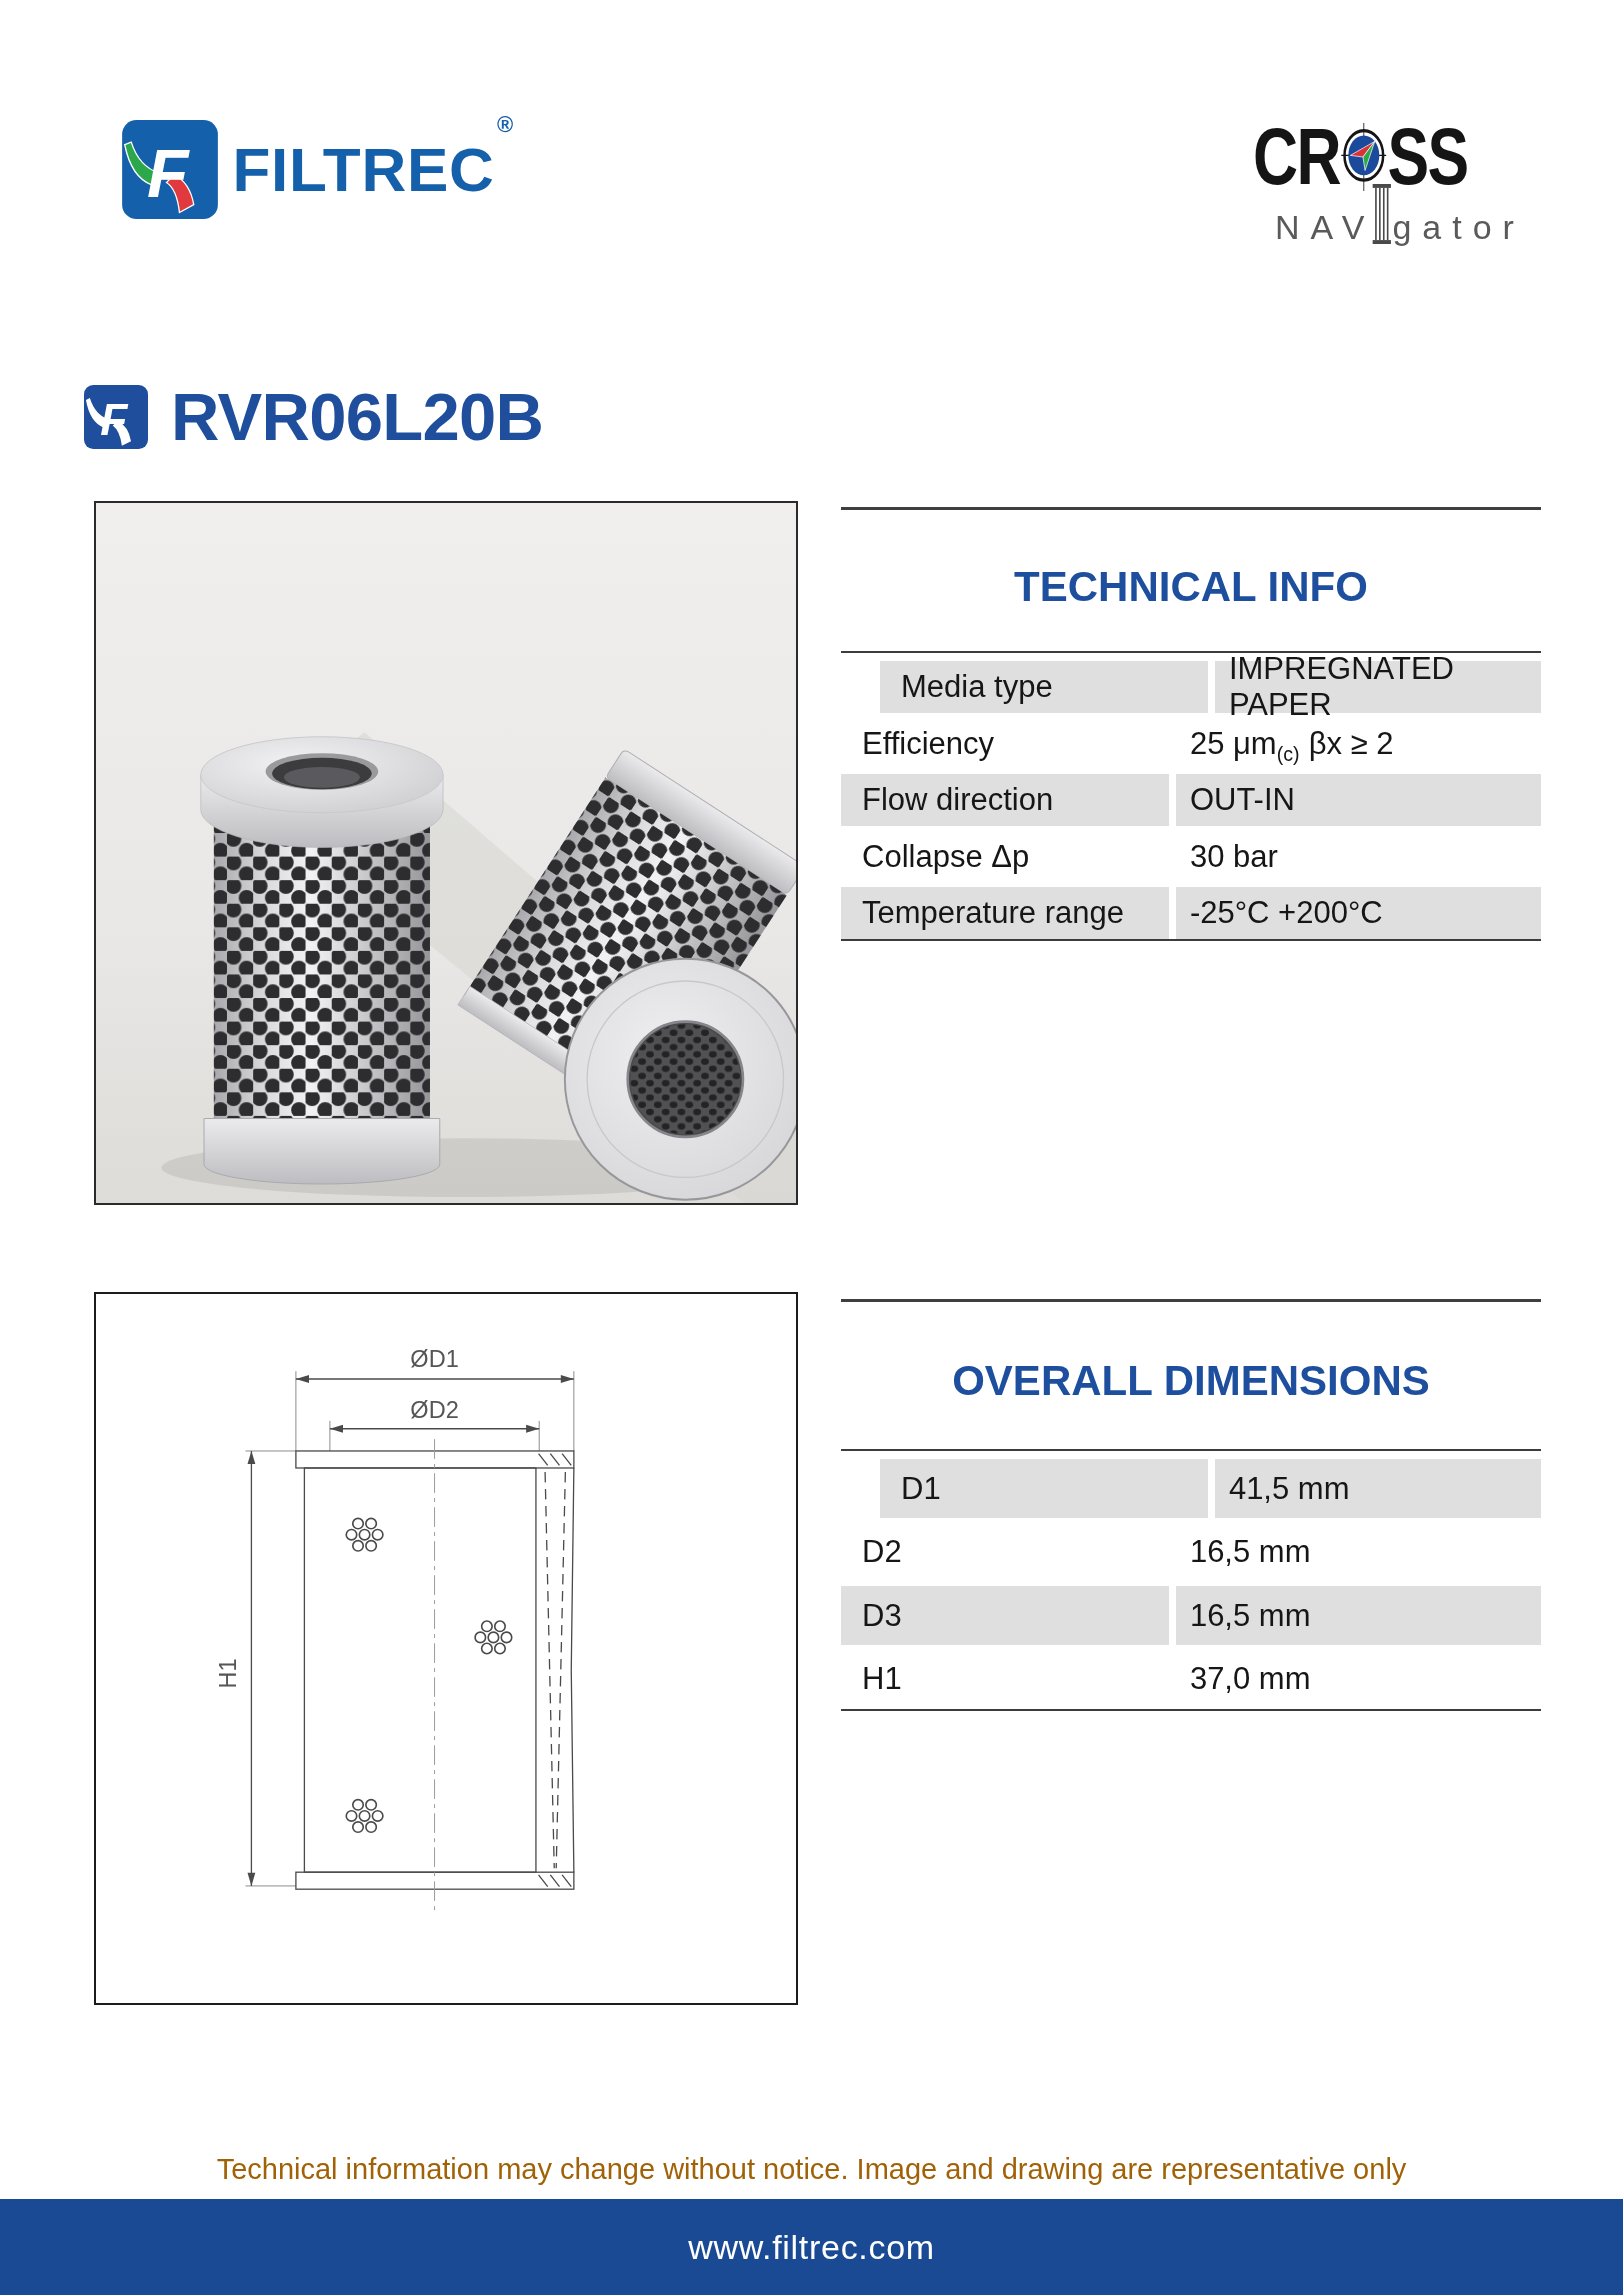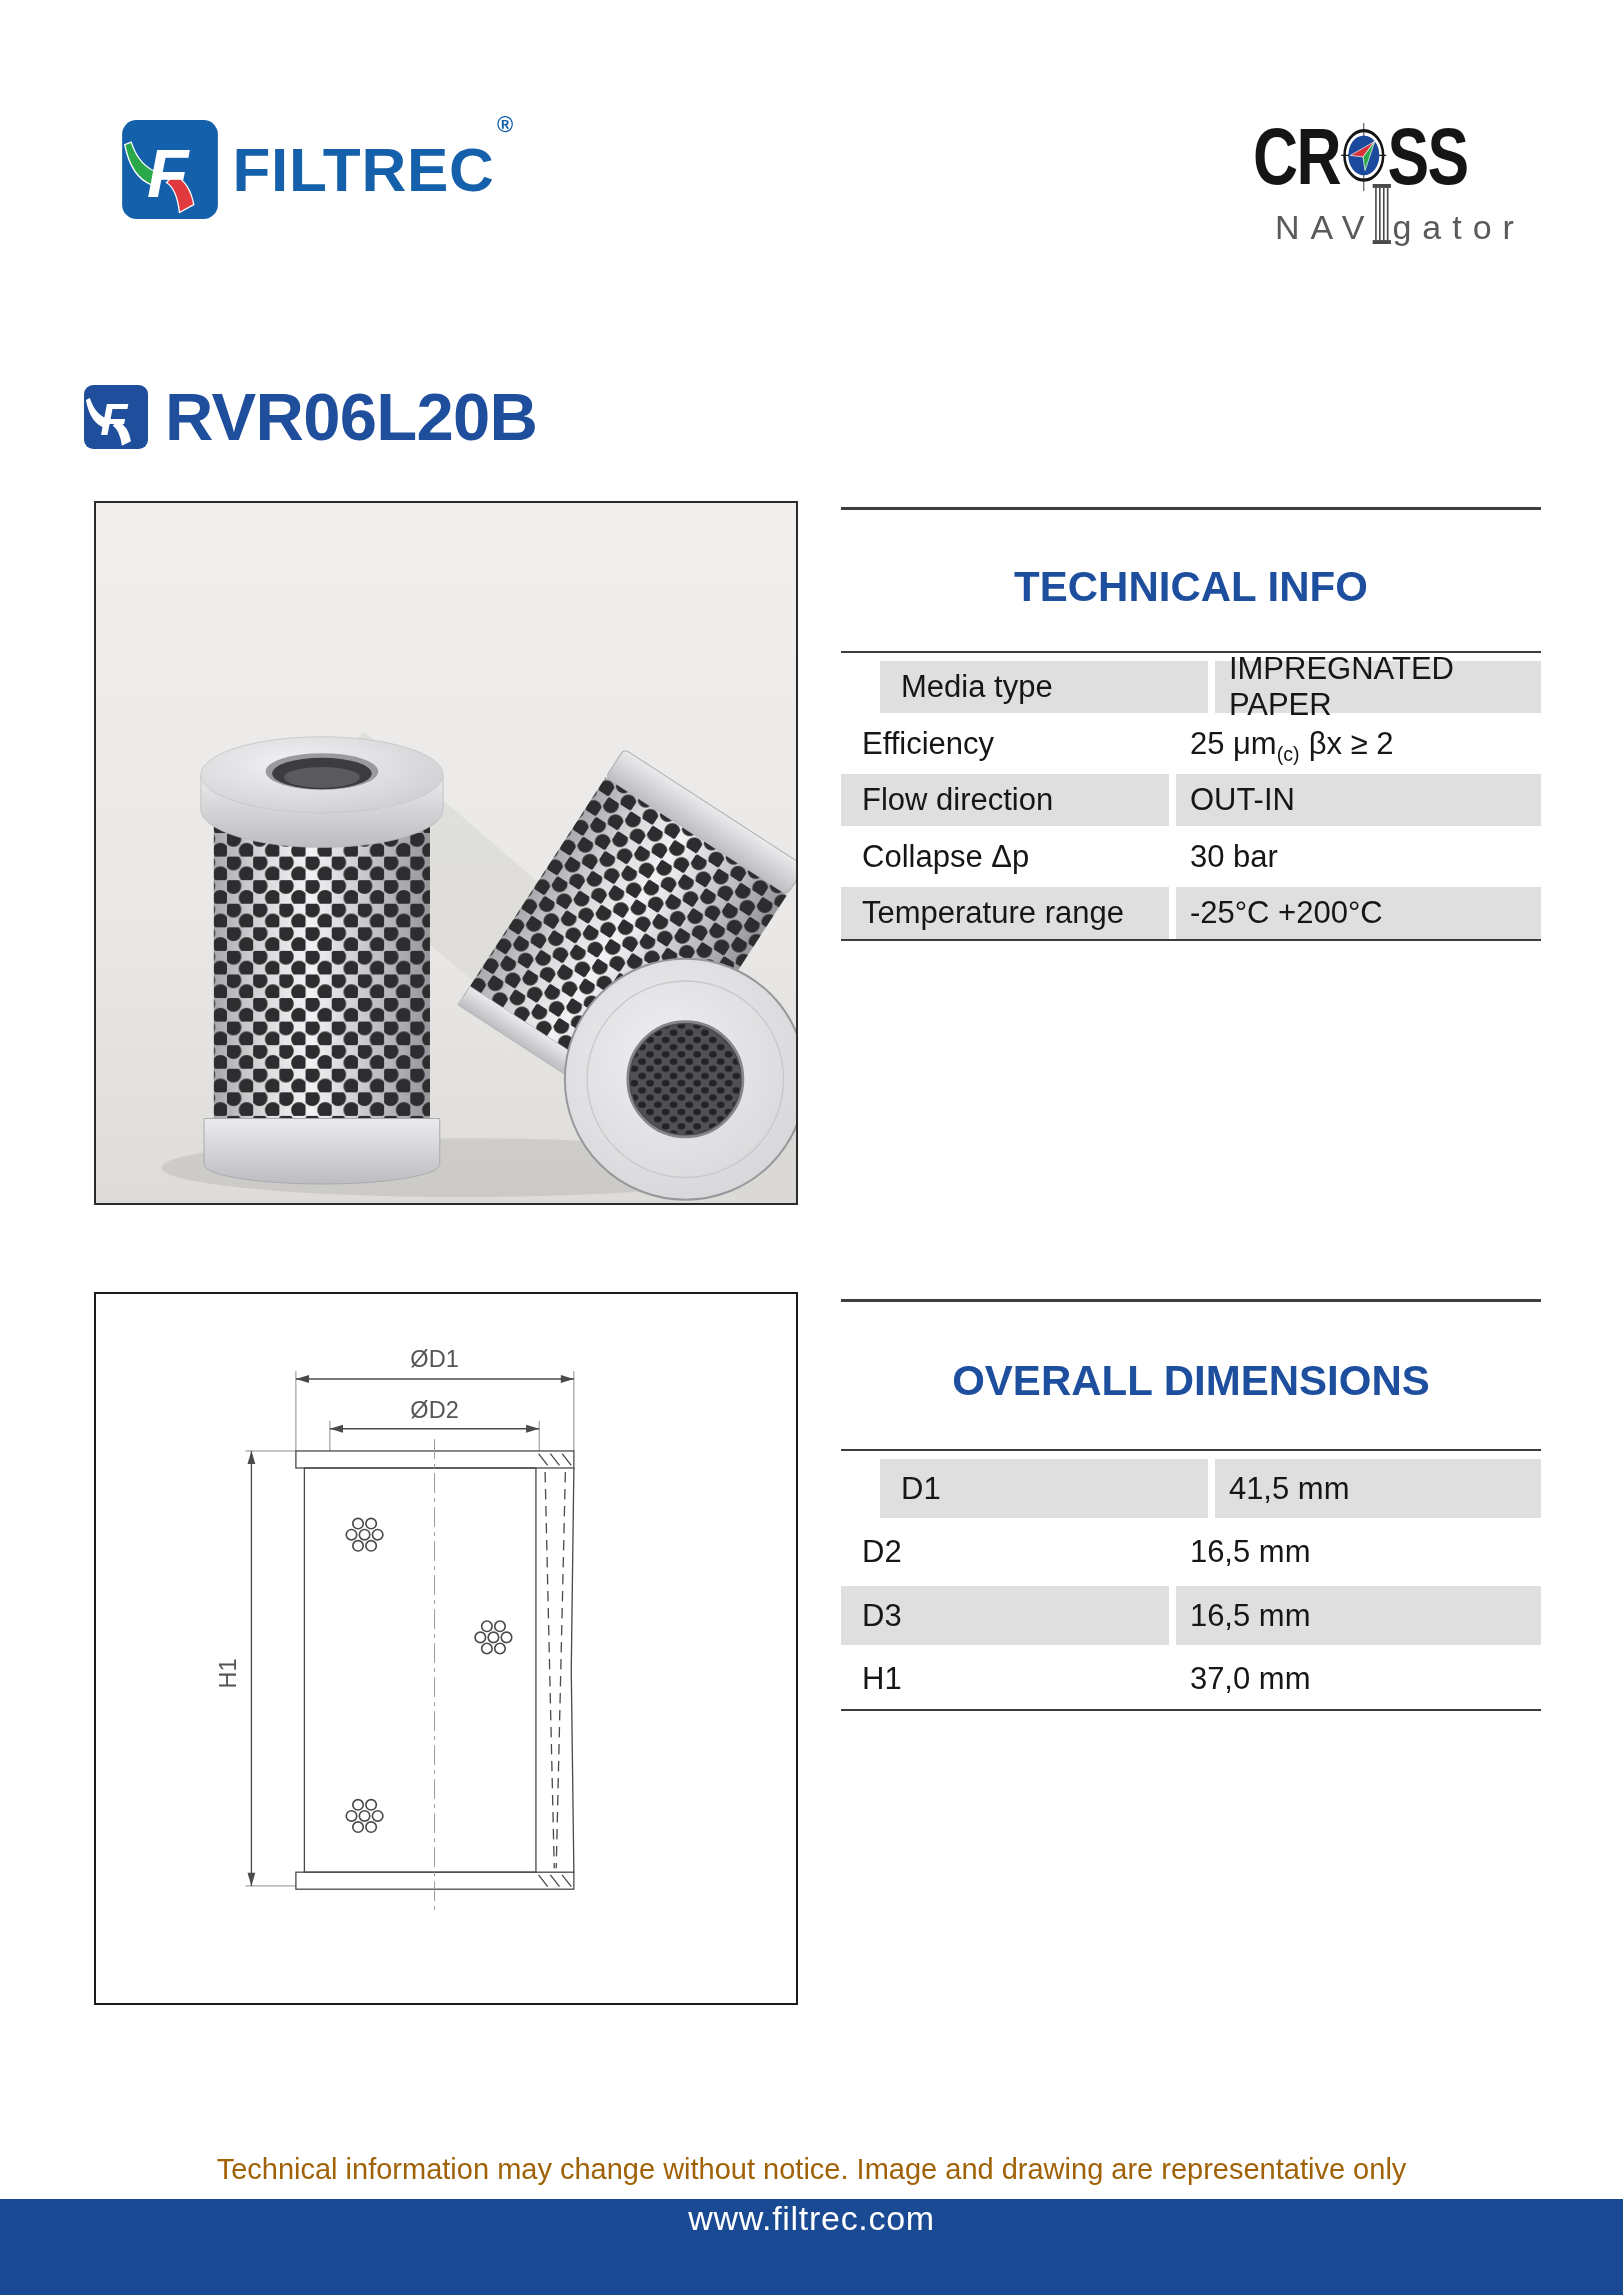--- a/index.html
+++ b/index.html
@@ -12,42 +12,42 @@
   .filtrec-word{font-size:62px;font-weight:800;color:#1560AB;letter-spacing:0.7px;margin-left:14.4px;line-height:1;}
   .filtrec-reg{font-size:22px;font-weight:700;color:#1560AB;vertical-align:top;position:relative;top:-25px;left:2.6px;}
   .cross-logo{position:absolute;left:1253px;top:116px;width:275px;}
   .cross-row1{display:flex;align-items:center;transform:scaleX(0.78);transform-origin:left center;}
   .cross-txt{font-size:80px;font-weight:900;color:#151515;letter-spacing:-2px;line-height:1;}
   .cross-row2{display:flex;align-items:flex-end;margin-left:22px;margin-top:-10.5px;color:#5a5a5a;}
   .cross-nav,.cross-gator{font-size:34px;letter-spacing:11px;color:#5a5a5a;line-height:1;}
   .col-glyph{margin:-3.9px 1.3px 0 -3.9px;}
   
   .product-row{position:absolute;left:84px;top:383px;display:flex;align-items:center;}
-  .product-code{font-size:67px;font-weight:700;color:#1F4E9C;letter-spacing:-0.7px;margin-left:17px;line-height:1;}
+  .product-code{font-size:67px;font-weight:700;color:#1F4E9C;letter-spacing:-0.7px;margin-left:23px;line-height:1;}
   
   .photo-frame{position:absolute;left:94px;top:501px;width:700px;height:700px;border:2px solid #2b2b2b;background:#ECEBE9;}
   .drawing-frame{position:absolute;left:94px;top:1292px;width:700px;height:709px;border:2px solid #1c1c1c;background:#ffffff;}
   
   .rule{position:absolute;left:841px;width:700px;height:3.3px;background:#3f3f3f;}
   .section-title{position:absolute;left:841px;width:700px;text-align:center;font-size:42px;font-weight:700;color:#1D4F9E;letter-spacing:0px;line-height:1;}
   .dtable{position:absolute;left:841px;width:700px;border-top:2.6px solid #3c3c3c;border-bottom:2.6px solid #3c3c3c;}
   .drow{display:flex;margin-top:4.6px;}
   .drow:first-child{margin-top:8px;padding-left:39px;}
   .drow.gray .cell{background:#DFDFDF;}
   .drow.white .cell{background:#ffffff;}
   .cell{display:flex;align-items:center;font-size:31px;color:#161616;}
   .cell.label{width:328px;padding-left:21px;box-sizing:border-box;}
   .cell.value{flex:1;padding-left:14.4px;box-sizing:border-box;margin-left:6.5px;}
   .tech .drow .cell{height:52px;}
   .dims .drow .cell{height:59px;}
   .sub{font-size:19.6px;position:relative;top:10.5px;}
   .tail{margin-left:9.2px;}
   
   .disclaimer{position:absolute;left:0;top:2153px;width:1623px;text-align:center;font-size:29px;color:#a16207;}
-  .bottom-bar{position:absolute;left:0;top:2199px;width:1623px;height:97px;background:#1A4A94;display:flex;align-items:flex-start;justify-content:center;}
+  .bottom-bar{position:absolute;left:0;top:2199px;width:1623px;height:97px;background:#1A4A94;display:flex;align-items:center;justify-content:center;}
   .website{font-size:34px;color:#ffffff;letter-spacing:0.7px;}
 </style>
 </head>
 <body>
 
 <div class="page">
 
   <div class="filtrec-logo">
     <svg width="96" height="99" viewBox="0 0 147 152">
       <rect x="0" y="0" width="147" height="152" rx="22" fill="#1560AB"></rect>

